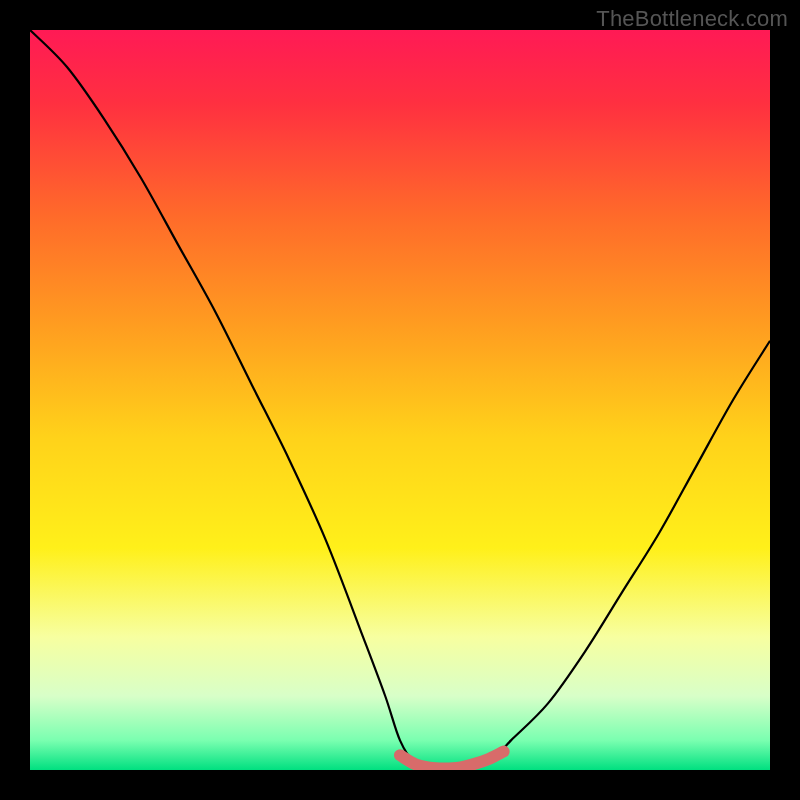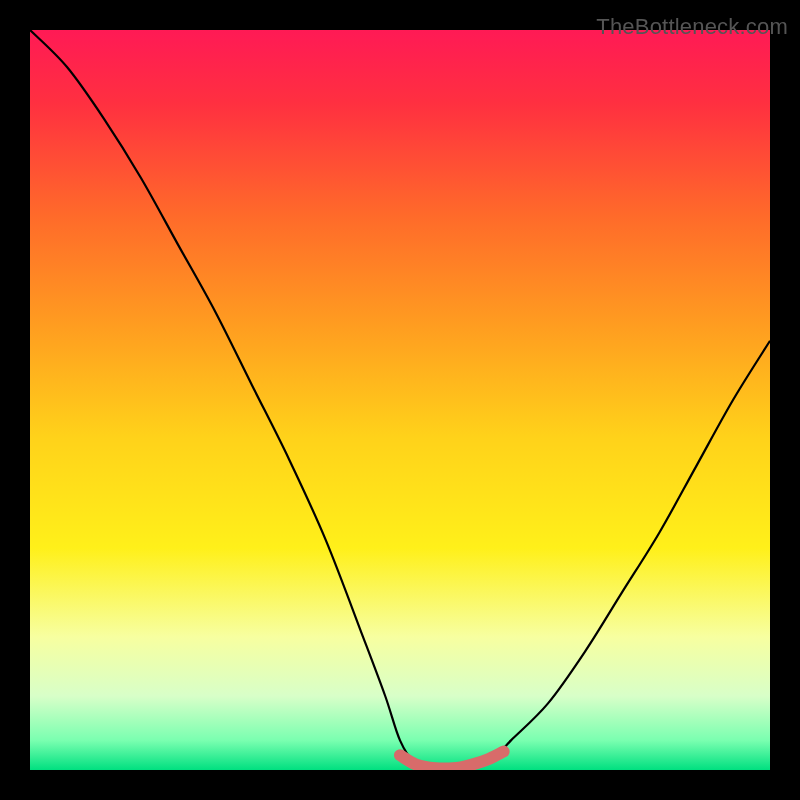--- a/index.html
+++ b/index.html
@@ -13,21 +13,20 @@
   }
   .watermark {
     position: absolute;
     top: 6px;
     right: 12px;
     color: #555;
     font-size: 22px;
     font-weight: 500;
     z-index: 10;
     letter-spacing: 0.2px;
-    margin-top: 8px;
   }
   .plot-frame {
     position: absolute;
     left: 30px;
     top: 30px;
     width: 740px;
     height: 740px;
     background: #000;
   }
   .gradient-bg {

